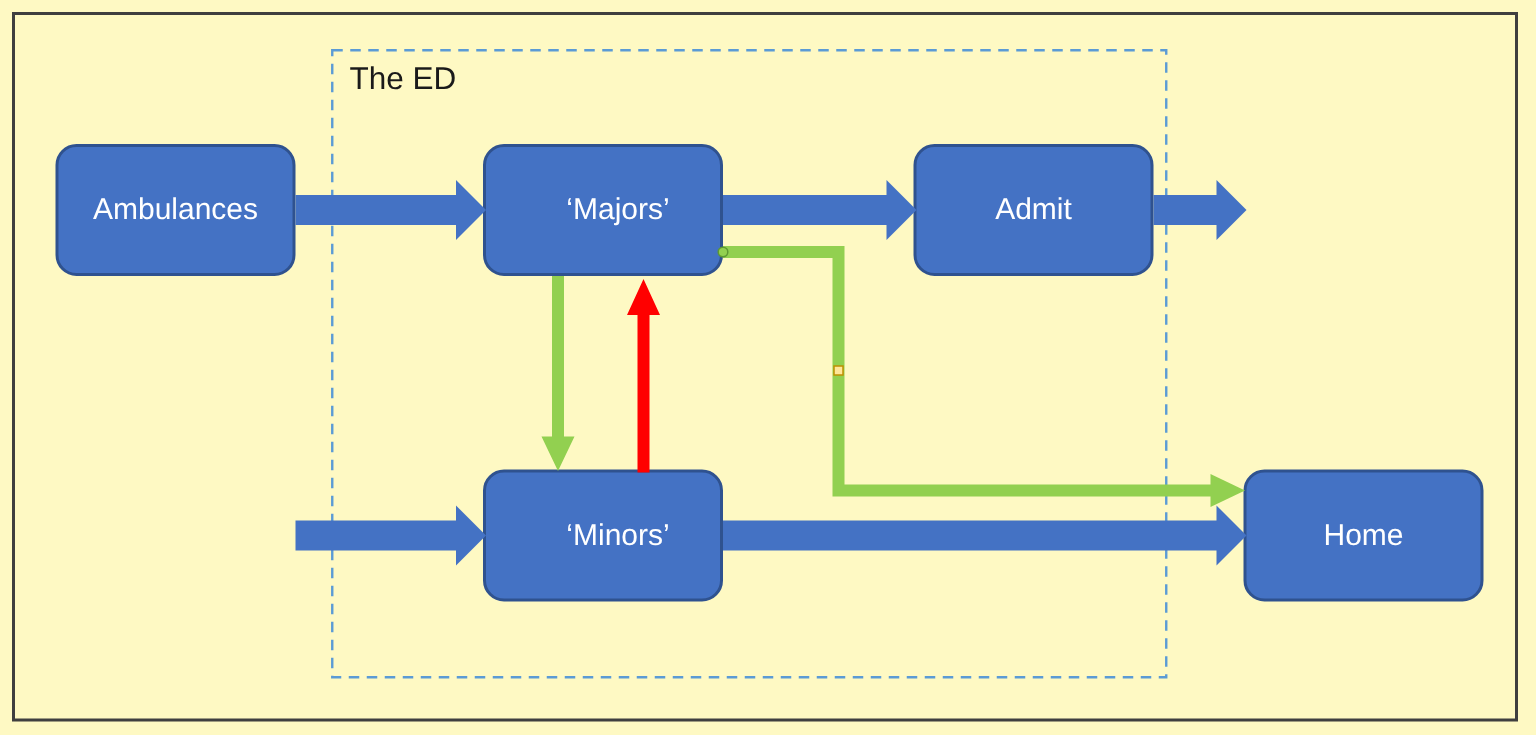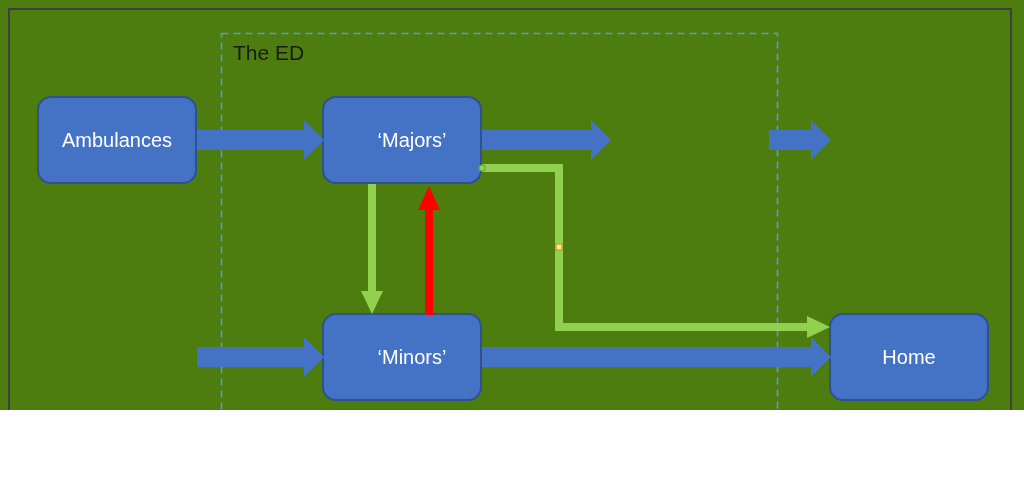--- a/index.html
+++ b/index.html
@@ -1,20 +1,20 @@
 <!DOCTYPE html>
 <html><head>
 <meta charset="utf-8">
 <style>
   html, body { margin: 0; padding: 0; background: #ffffff; }
   .canvas {
     position: relative;
     width: 1024px;
-    height: 410px;
-    background: #4d7c0f;
+    height: 490px;
+    background: #fef9c3;
     font-family: "Liberation Sans", sans-serif;
     overflow: hidden;
   }
   .frame {
     position: absolute;
     left: 8px; top: 8px;
     width: 1000px; height: 469px;
     border: 2px solid #3F3F3F;
     background: transparent;
   }
@@ -64,20 +64,23 @@
   </svg>
 
   <div class="ed-label">The ED</div>
 
   <div class="node row1 col-a">
     <span>Ambulances</span>
   </div>
   <div class="node row1 col-b">
     <span>‘Majors’</span>
   </div>
+  <div class="node row1 col-c">
+    <span>Admit</span>
+  </div>
   <div class="node row2 col-b">
     <span>‘Minors’</span>
   </div>
   <div class="node row2 col-d">
     <span>Home</span>
   </div>
 
   <svg class="svg-layer" viewBox="0 0 1024 490">
 
     <polygon points="197,130 304,130 304,120 324,140 304,160 304,150 197,150" fill="#4472C4"></polygon>

